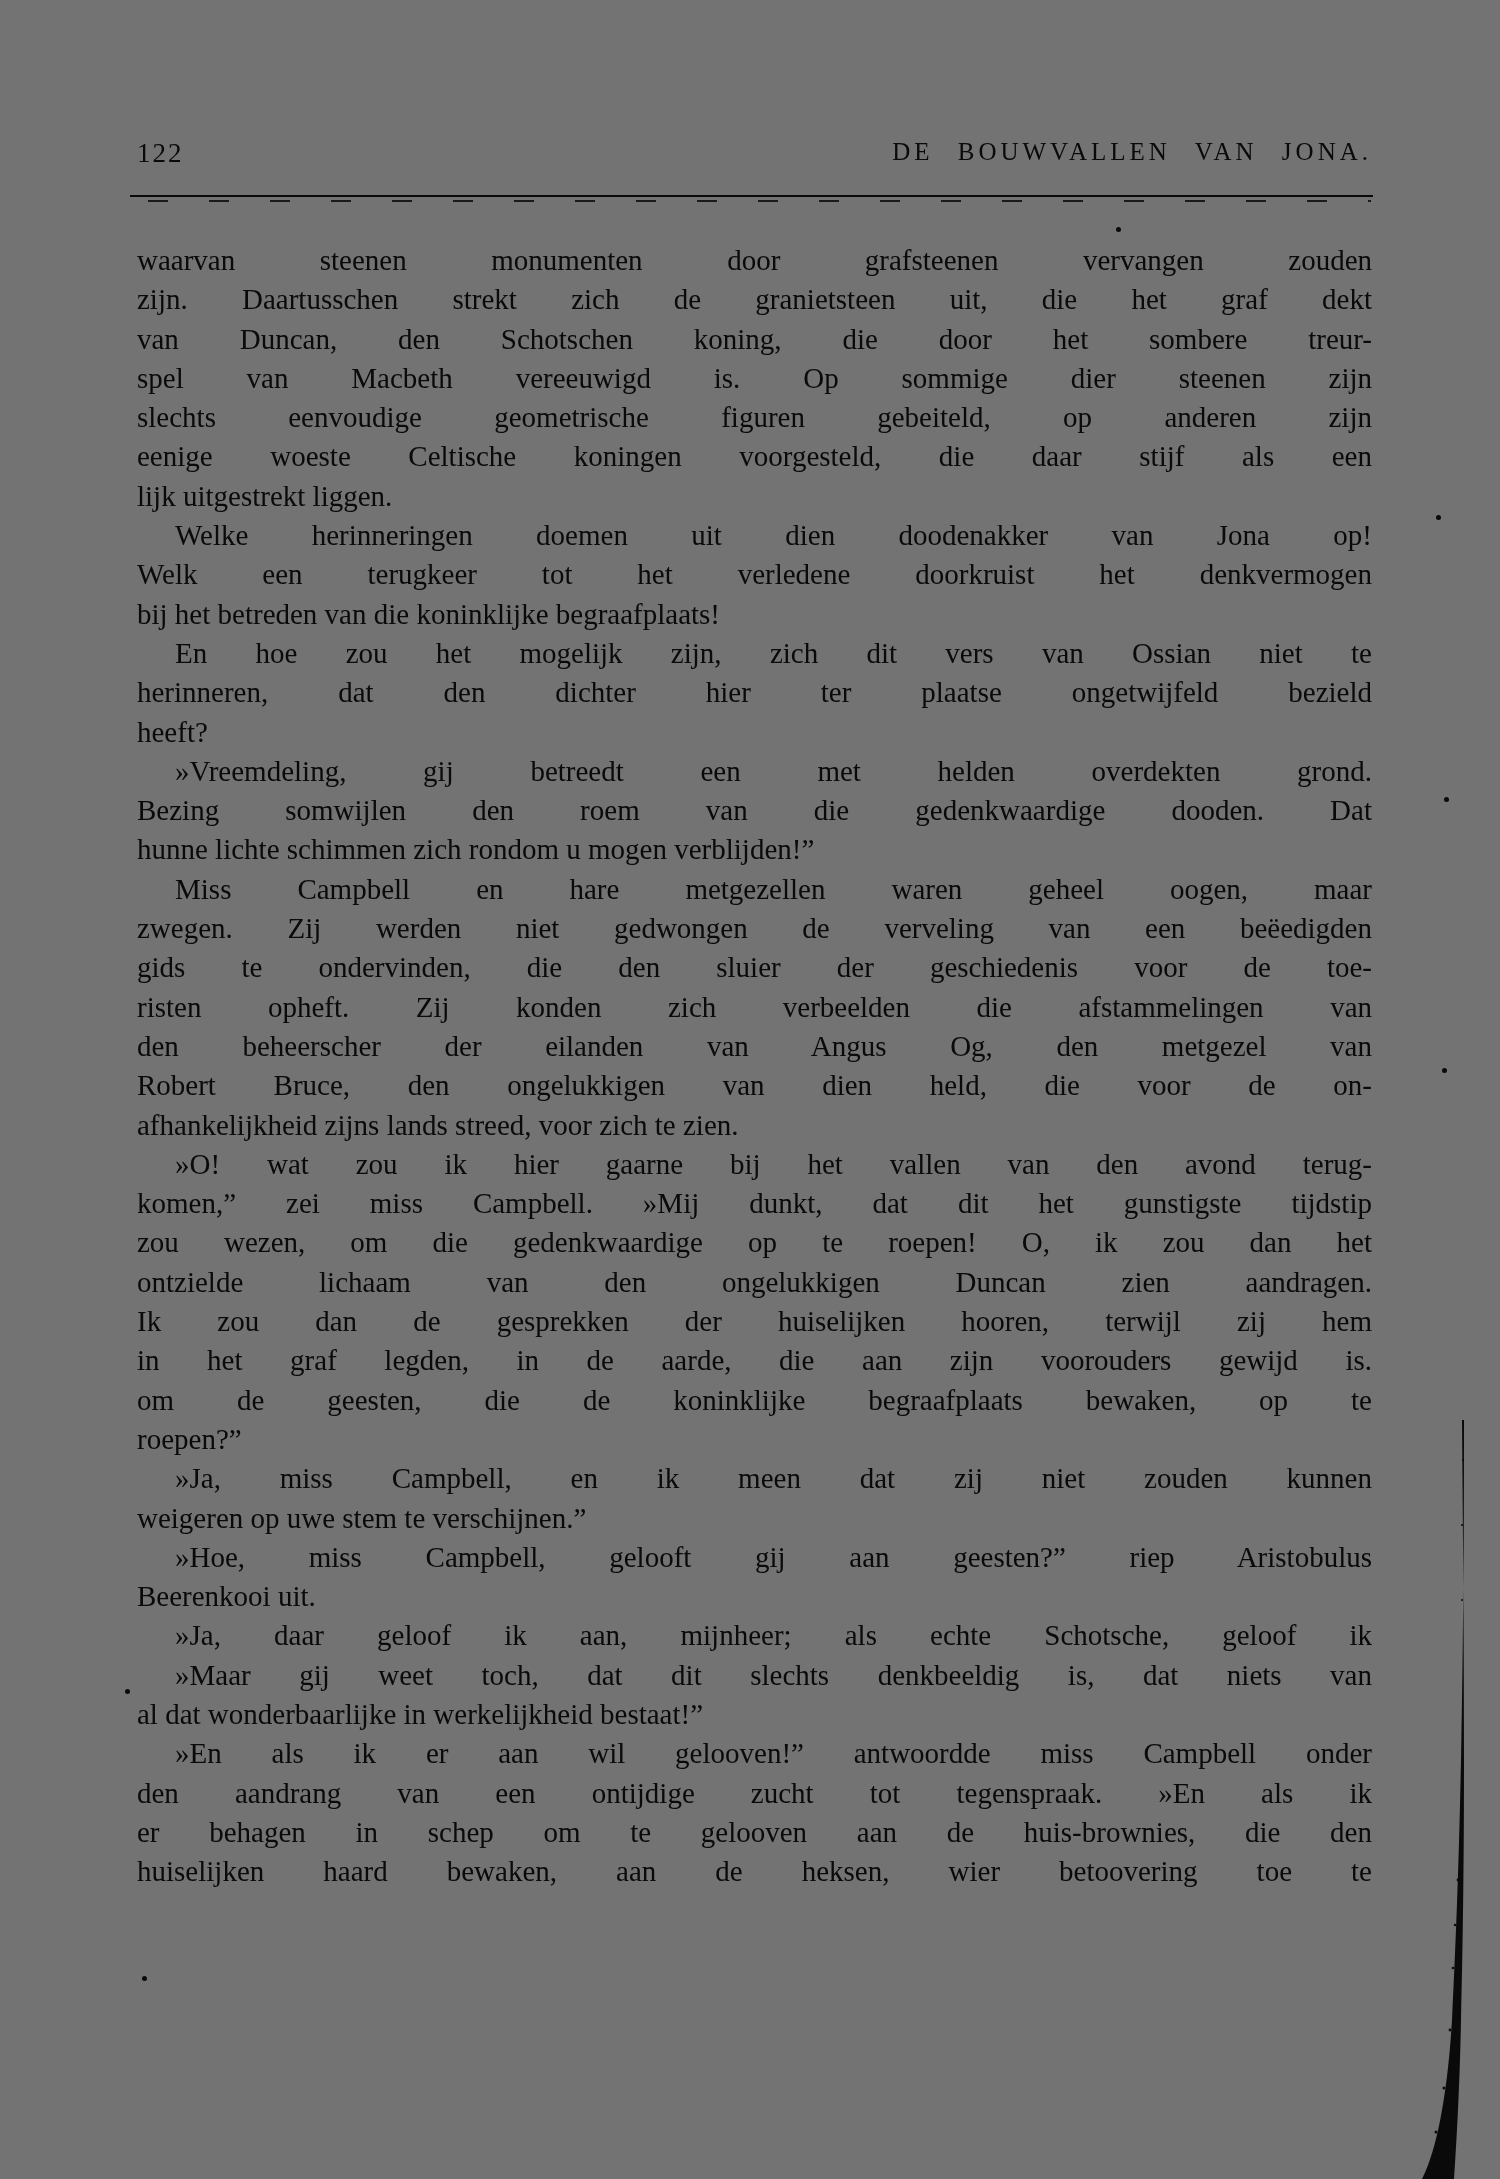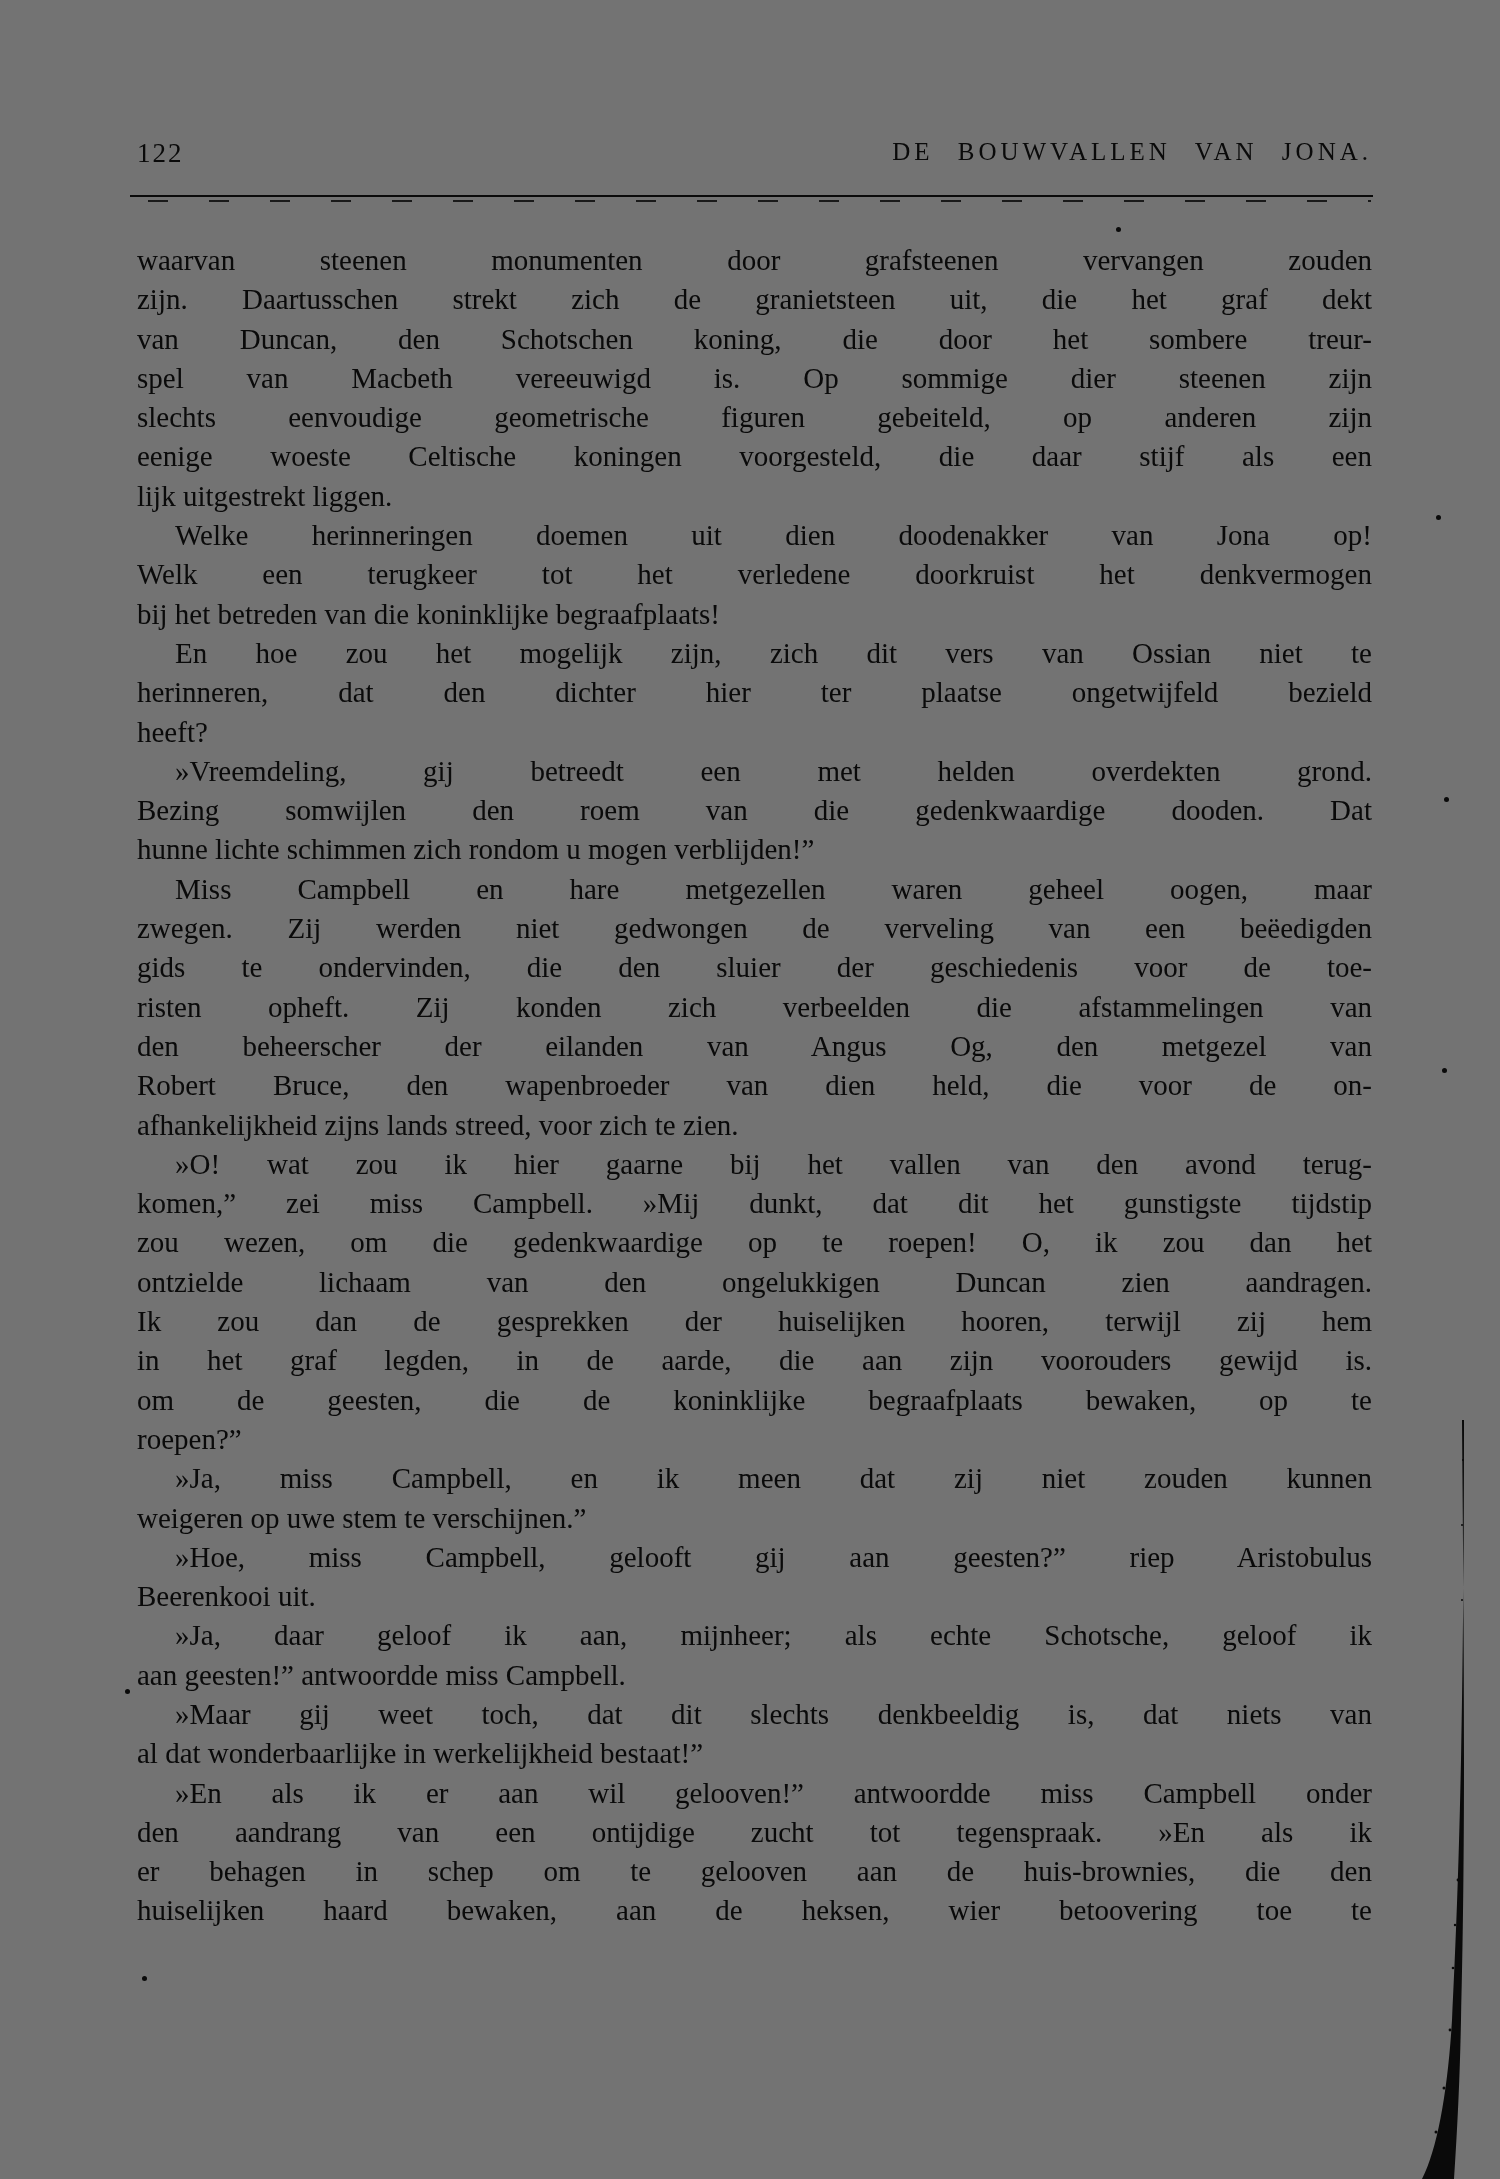--- a/index.html
+++ b/index.html
@@ -104,36 +104,35 @@
       <div class="line">herinneren, dat den dichter hier ter plaatse ongetwijfeld bezield</div>
       <div class="line last">heeft?</div>
       <div class="line indent">»Vreemdeling, gij betreedt een met helden overdekten grond.</div>
       <div class="line">Bezing somwijlen den roem van die gedenkwaardige dooden. Dat</div>
       <div class="line last">hunne lichte schimmen zich rondom u mogen verblijden!”</div>
       <div class="line indent">Miss Campbell en hare metgezellen waren geheel oogen, maar</div>
       <div class="line">zwegen. Zij werden niet gedwongen de verveling van een beëedigden</div>
       <div class="line">gids te ondervinden, die den sluier der geschiedenis voor de toe-</div>
       <div class="line">risten opheft. Zij konden zich verbeelden die afstammelingen van</div>
       <div class="line">den beheerscher der eilanden van Angus Og, den metgezel van</div>
-      <div class="line">Robert Bruce, den wapenbroeder van dien held, die voor de on-</div>
+      <div class="line">Robert Bruce, den ongelukkigen van dien held, die voor de on-</div>
       <div class="line last">afhankelijkheid zijns lands streed, voor zich te zien.</div>
       <div class="line indent">»O! wat zou ik hier gaarne bij het vallen van den avond terug-</div>
       <div class="line">komen,” zei miss Campbell. »Mij dunkt, dat dit het gunstigste tijdstip</div>
       <div class="line">zou wezen, om die gedenkwaardige op te roepen! O, ik zou dan het</div>
       <div class="line">ontzielde lichaam van den ongelukkigen Duncan zien aandragen.</div>
       <div class="line">Ik zou dan de gesprekken der huiselijken hooren, terwijl zij hem</div>
       <div class="line">in het graf legden, in de aarde, die aan zijn voorouders gewijd is.</div>
       <div class="line">om de geesten, die de koninklijke begraafplaats bewaken, op te</div>
       <div class="line last">roepen?”</div>
       <div class="line indent">»Ja, miss Campbell, en ik meen dat zij niet zouden kunnen</div>
       <div class="line last">weigeren op uwe stem te verschijnen.”</div>
       <div class="line indent">»Hoe, miss Campbell, gelooft gij aan geesten?” riep Aristobulus</div>
       <div class="line last">Beerenkooi uit.</div>
       <div class="line indent">»Ja, daar geloof ik aan, mijnheer; als echte Schotsche, geloof ik</div>
-      <div class="line last">aan geesten!” antwoordde miss Campbell.</div>
       <div class="line indent">»Maar gij weet toch, dat dit slechts denkbeeldig is, dat niets van</div>
       <div class="line last">al dat wonderbaarlijke in werkelijkheid bestaat!”</div>
       <div class="line indent">»En als ik er aan wil gelooven!” antwoordde miss Campbell onder</div>
       <div class="line">den aandrang van een ontijdige zucht tot tegenspraak. »En als ik</div>
       <div class="line">er behagen in schep om te gelooven aan de huis-brownies, die den</div>
       <div class="line">huiselijken haard bewaken, aan de heksen, wier betoovering toe te</div>
     </main>
 
   <svg class="binding-shadow" viewBox="0 0 60 759" preserveAspectRatio="none">
     <path fill="#0a0a0a" d="M54,0 L56,0 C56,120 55,240 53,340

